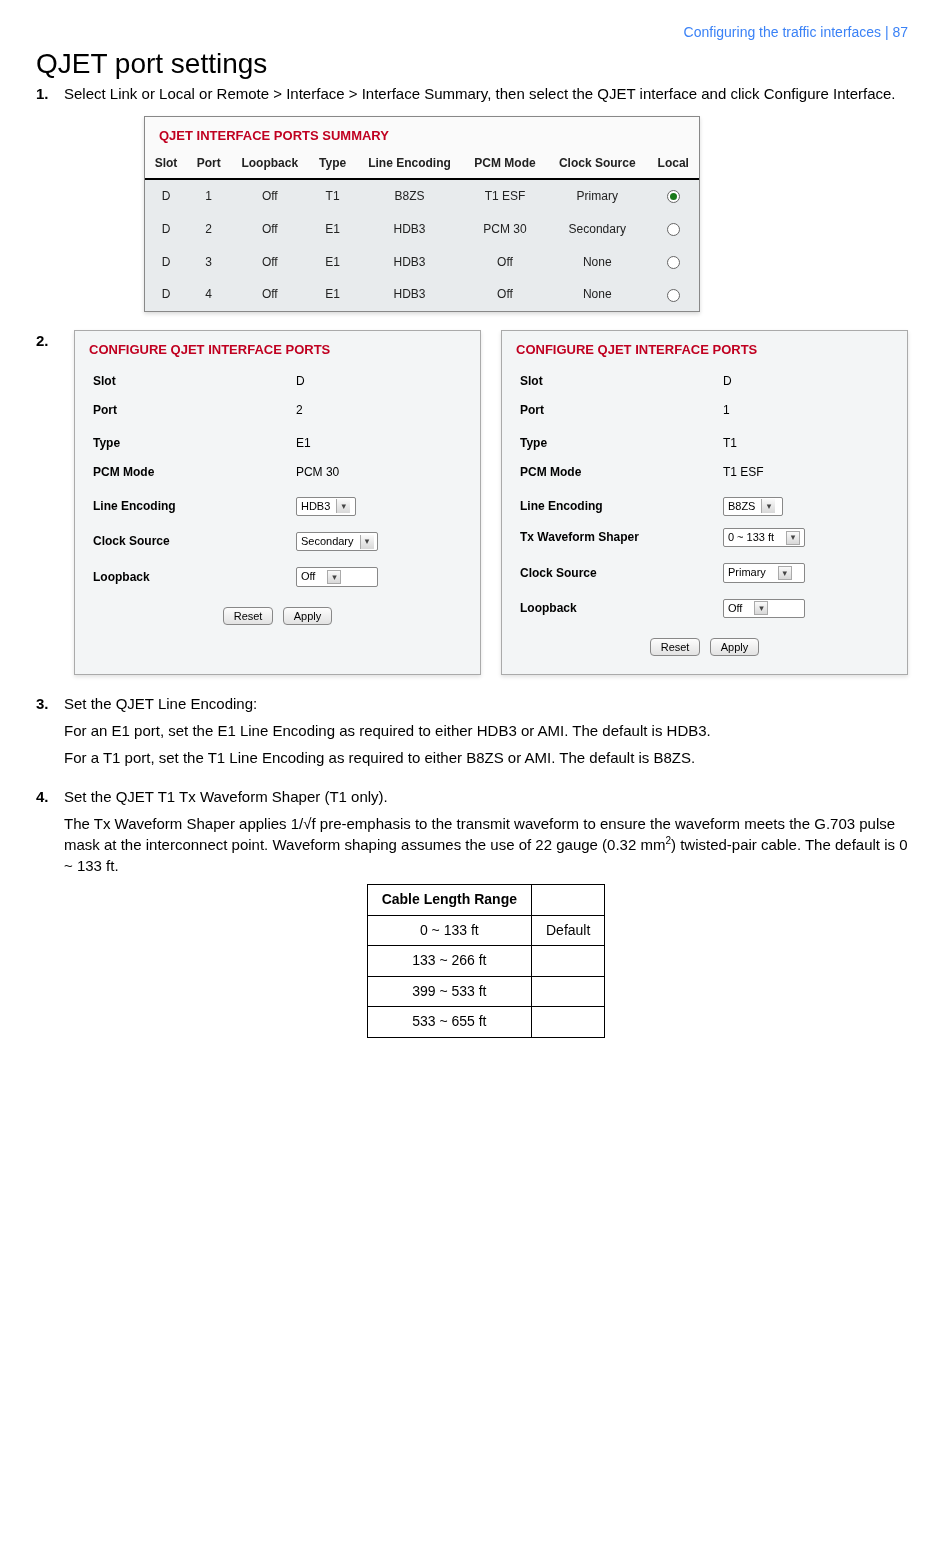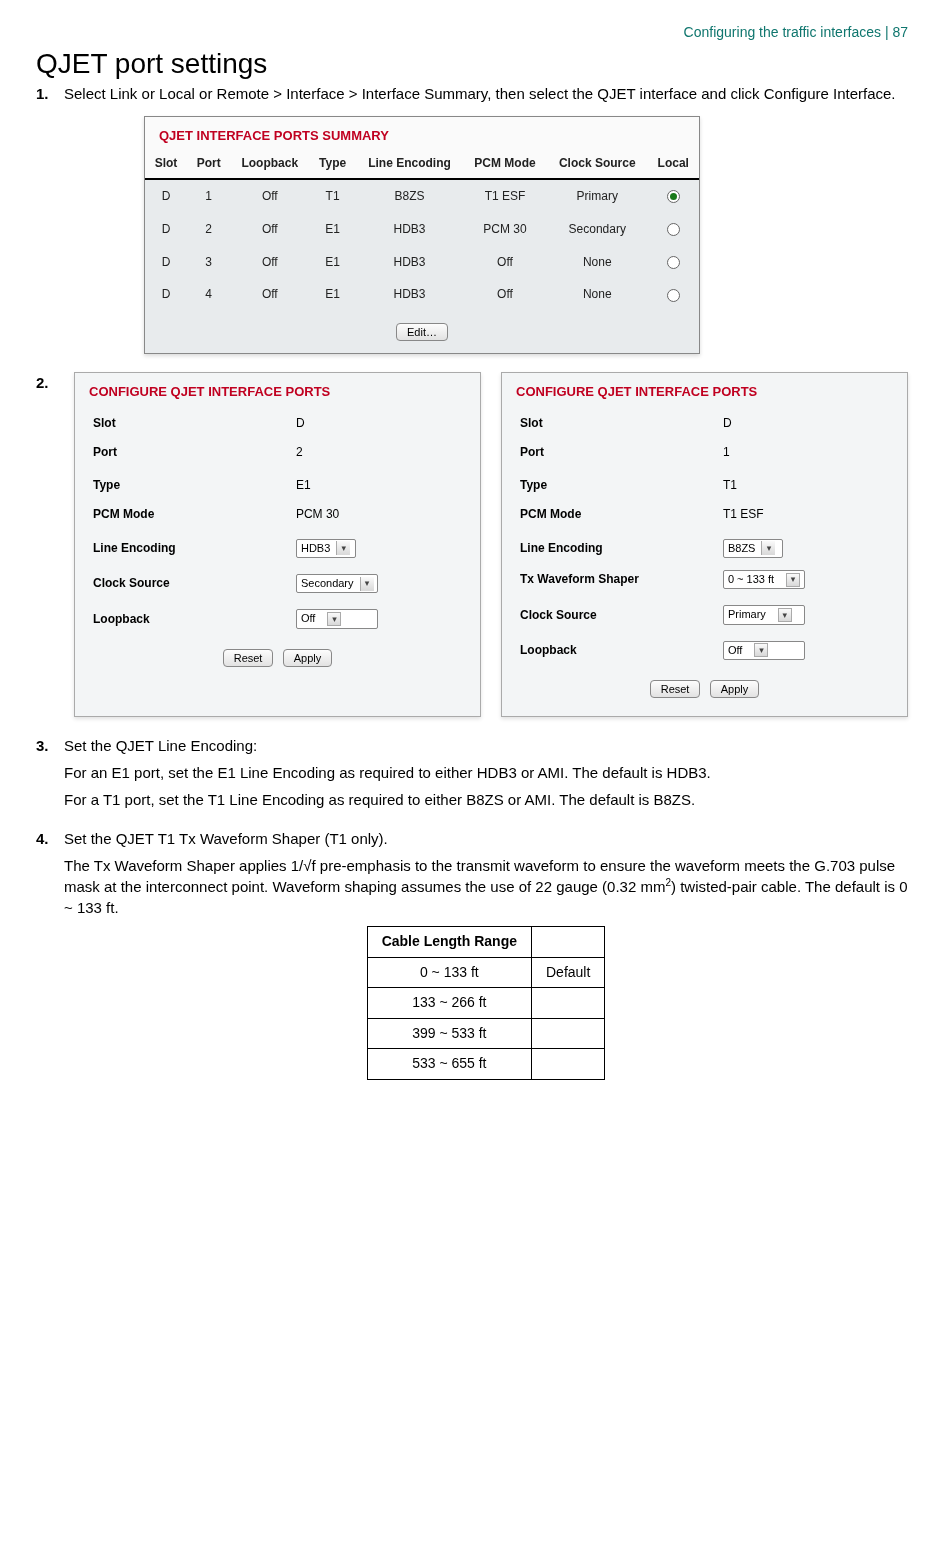--- a/index.html
+++ b/index.html
@@ -7,21 +7,21 @@
     font-family: Arial, Helvetica, sans-serif;
     background: #fff;
     color: #000;
     margin: 0;
     padding: 24px 36px;
     width: 944px;
   }
   .page-header {
     text-align: right;
     font-size: 14px;
-    color: #0f766e;
+    color: #3b82f6;
     margin-bottom: 8px;
   }
   h1.section-title {
     font-size: 28px;
     font-weight: normal;
     margin: 4px 0 3px 0;
   }
   ol.steps {
     list-style: none;
     padding: 0;
@@ -251,23 +251,20 @@
                 <td>4</td>
                 <td>Off</td>
                 <td>E1</td>
                 <td>HDB3</td>
                 <td>Off</td>
                 <td>None</td>
                 <td><span class="radio"></span></td>
               </tr>
             </tbody>
         </table>
-        <div class="panel-footer">
-          <button class="ui-btn">Edit…</button>
-        </div>
       </div>
     </div>
   </li>
 
   <li>
     <span class="num">2.</span>
 
     <div class="two-panels">
 
       <div class="config-panel">

